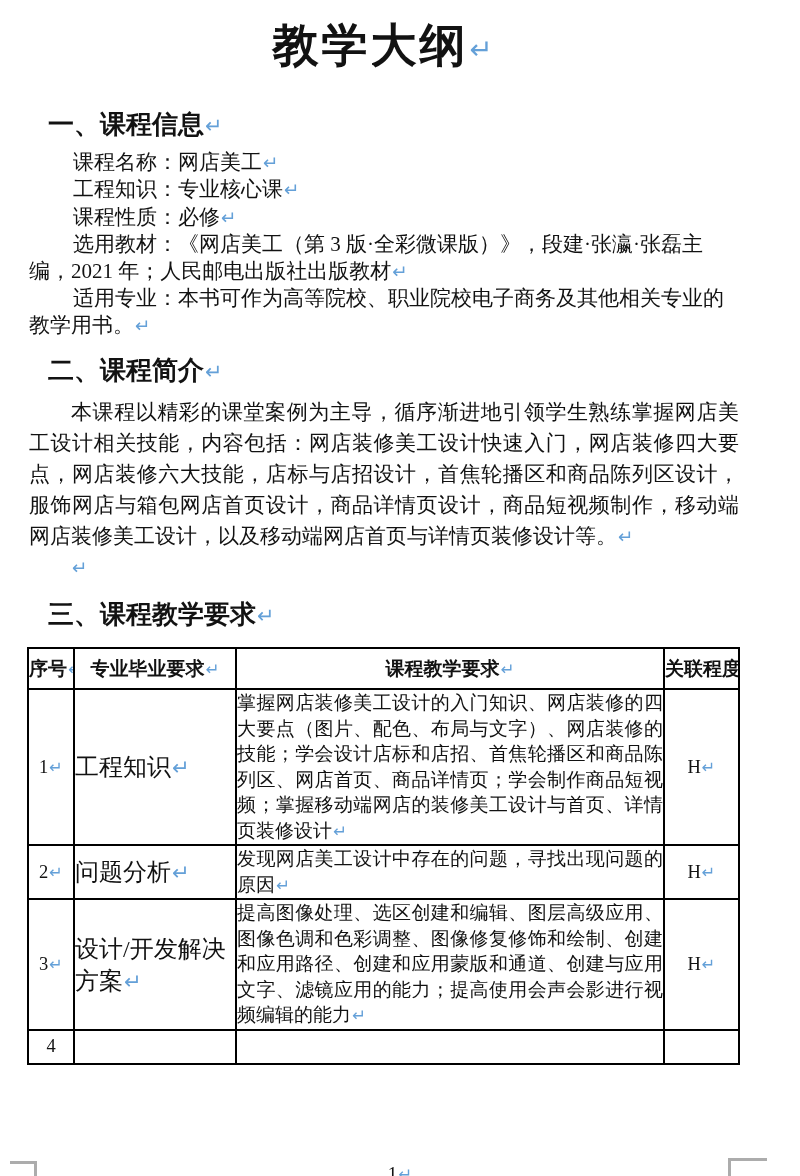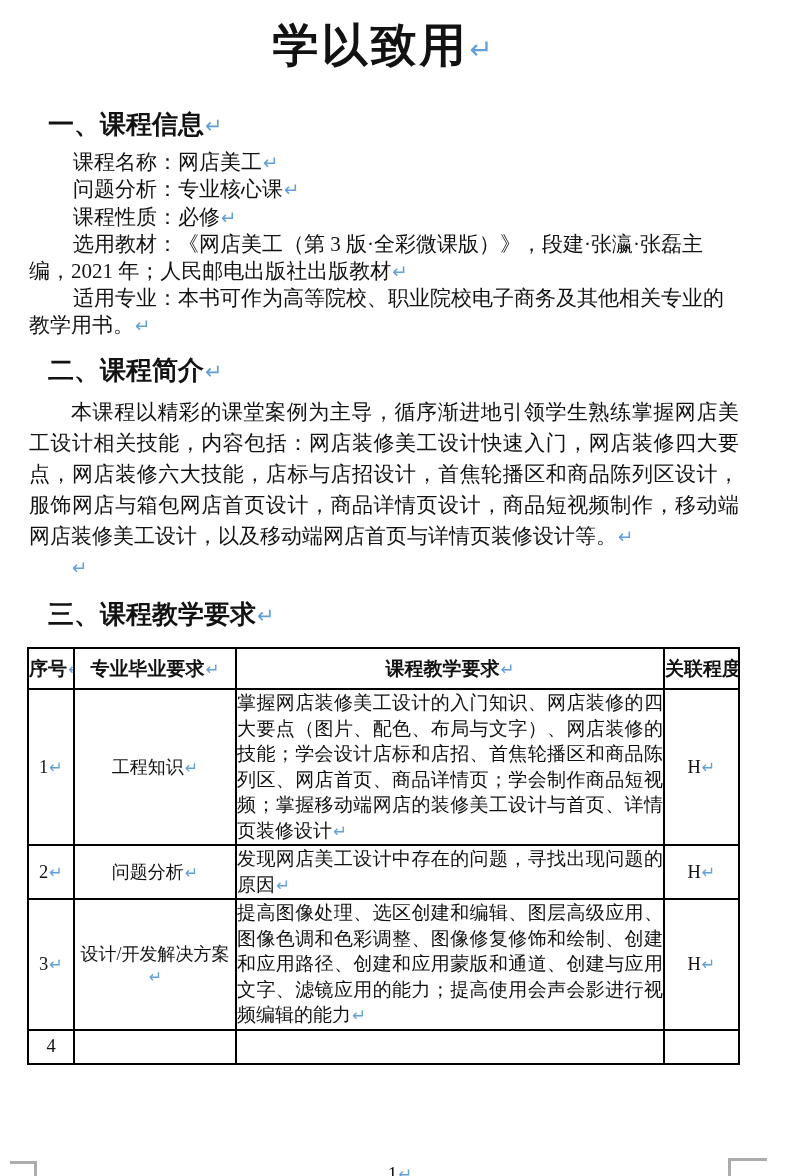--- a/index.html
+++ b/index.html
@@ -35,21 +35,21 @@
   .empty-line{margin:0;font-size:21px;line-height:31px;text-indent:42px;}
 
   table.req-table{
     border-collapse:collapse;table-layout:fixed;
     width:711px;margin:14px 0 0 -2px;
   }
   .req-table td,.req-table th{border:2px solid #000;padding:0;vertical-align:middle;}
   .req-table th{font-size:19px;font-weight:700;}
   .req-table th .hwrap{overflow:hidden;white-space:nowrap;}
   .cell-no,.cell-level{text-align:center;font-size:18.5px;}
-  .cell-req{text-align:center;font-size:18px;overflow:hidden;}
+  .cell-req{font-size:24px;overflow:hidden;}
   .cell-detail{font-size:19px;line-height:25.5px;padding:2px 4px 2px 6px;text-align:justify;}
 
   .pilcrow{
     color:#64a0d8;font-family:"DejaVu Sans",sans-serif;
     font-size:0.88em;font-weight:400;padding-left:1px;
   }
   .doc-title .pilcrow,.doc-subtitle .pilcrow{font-size:0.6em;vertical-align:0.08em;}
   .sec-heading .pilcrow{font-size:0.8em;}
 
   .corner-bl{position:absolute;left:10px;top:1161px;width:24px;height:16px;
@@ -58,27 +58,27 @@
     border-top:3px solid #acacac;border-left:3px solid #acacac;}
   .page-num{position:absolute;top:1163px;left:0;width:800px;text-align:center;
     font-size:19px;margin:0;}
 </style>
 </head>
 <body>
 
 <div class="content">
 
 
-  <div class="doc-subtitle"><span>学以致用</span><span class="pilcrow">↵</span></div>
+  <div class="doc-subtitle"><span>教学大纲</span><span class="pilcrow">↵</span></div>
 
   <div class="sec-heading mt30"><span>一、课程信息</span><span class="pilcrow">↵</span></div>
 
   <div class="info">
     <p><span class="lbl">课程名称：</span><span>网店美工</span><span class="pilcrow">↵</span></p>
-    <p><span class="lbl">问题分析：</span><span>专业核心课</span><span class="pilcrow">↵</span></p>
+    <p><span class="lbl">工程知识：</span><span>专业核心课</span><span class="pilcrow">↵</span></p>
     <p><span class="lbl">课程性质：</span><span>必修</span><span class="pilcrow">↵</span></p>
     <p><span class="lbl">选用教材：</span><span>《网店美工（第 3 版·全彩微课版）》，段建·张瀛·张磊主编，2021 年；人民邮电出版社出版教材</span><span class="pilcrow">↵</span></p>
     <p><span class="lbl">适用专业：</span><span>本书可作为高等院校、职业院校电子商务及其他相关专业的教学用书。</span><span class="pilcrow">↵</span></p>
   </div>
 
   <div class="sec-heading mt14"><span>二、课程简介</span><span class="pilcrow">↵</span></div>
 
   <div class="intro">
     <p><span>本课程以精彩的课堂案例为主导，循序渐进地引领学生熟练掌握网店美工设计相关技能，内容包括：网店装修美工设计快速入门，网店装修四大要点，网店装修六大技能，店标与店招设计，首焦轮播区和商品陈列区设计，服饰网店与箱包网店首页设计，商品详情页设计，商品短视频制作，移动端网店装修美工设计，以及移动端网店首页与详情页装修设计等。</span><span class="pilcrow">↵</span></p>
   </div>

